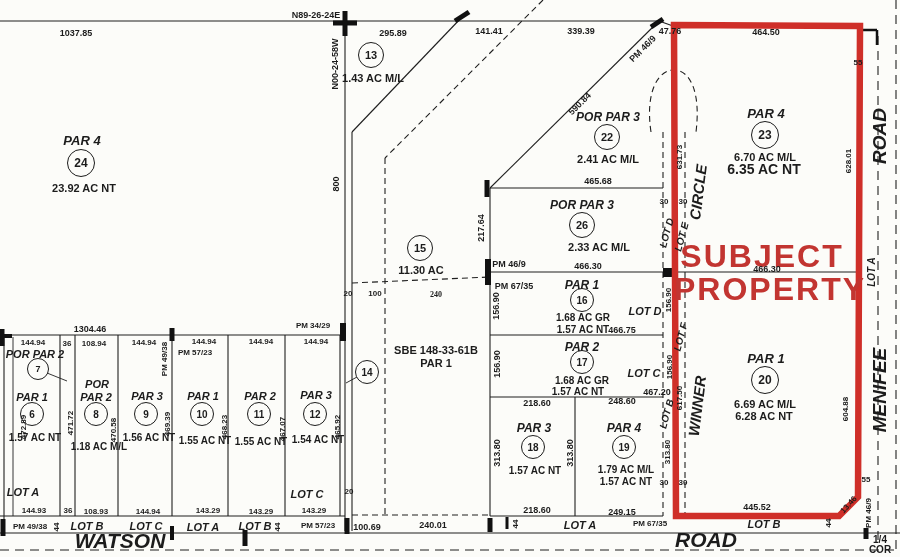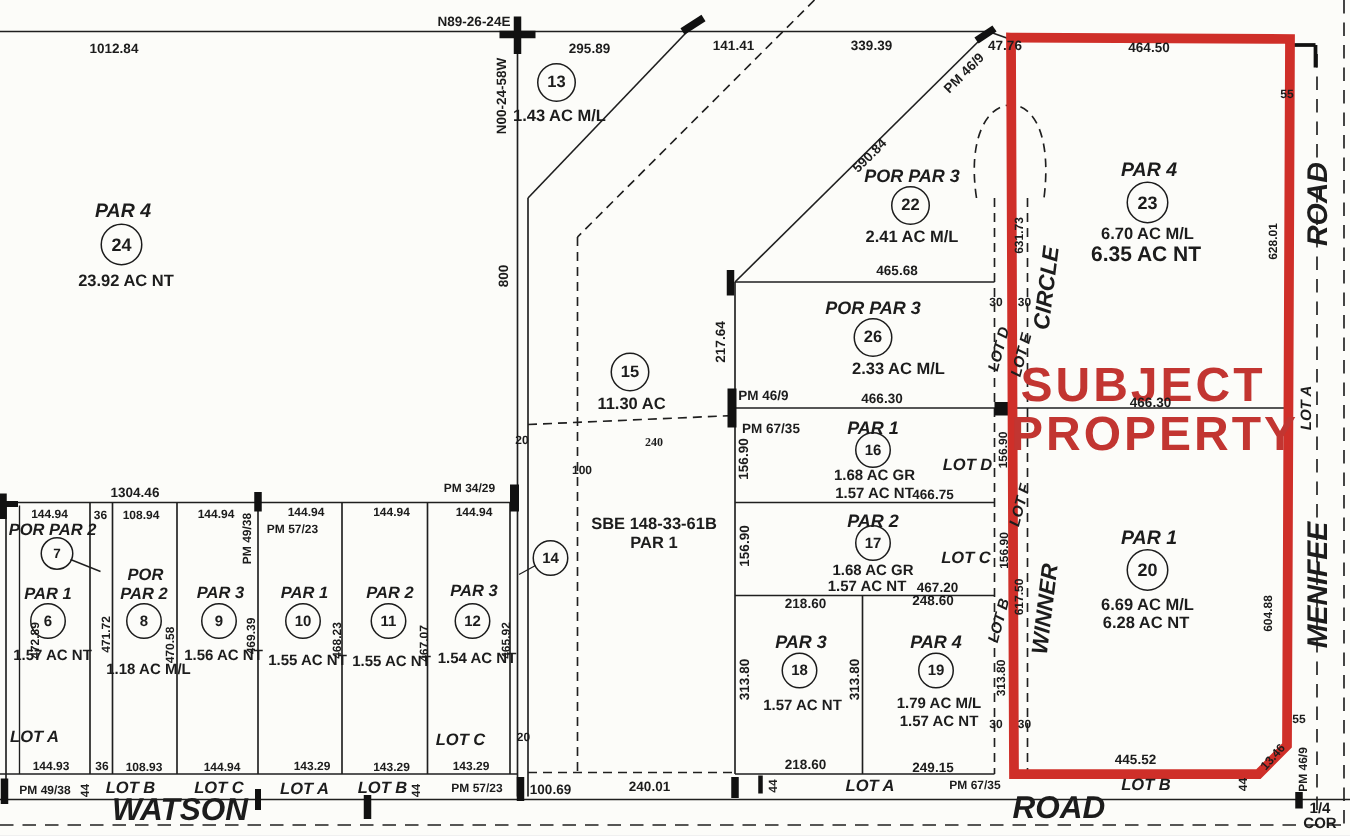--- a/index.html
+++ b/index.html
@@ -87,21 +87,21 @@
     <line class="thk" x1="866" y1="528" x2="866" y2="539" stroke-width="5"></line>
     <line class="thk" x1="172" y1="526" x2="172" y2="540" stroke-width="4"></line>
     <line class="thk" x1="245" y1="530" x2="245" y2="546" stroke-width="5"></line>
     <line class="thk" x1="507" y1="517" x2="507" y2="529" stroke-width="3"></line>
     <rect x="663" y="268" width="11" height="9" fill="#111"></rect>
 
     <path class="redline" d="M674,25 L860,26 L858,497 L839,516 L676,516 Z"></path>
   </svg>
 
   <div id="labels">
-      <span class="lbl" style="left: 76px; top: 33px; font-size: 9px; transform: translate(-50%, -50%) rotate(0deg);">1012.84</span>
+      <span class="lbl" style="left: 76px; top: 33px; font-size: 9px; transform: translate(-50%, -50%) rotate(0deg);">1037.85</span>
       <span class="lbl" style="left: 316px; top: 15px; font-size: 9px; transform: translate(-50%, -50%) rotate(0deg);">N89-26-24E</span>
       <span class="lbl" style="left: 393px; top: 33px; font-size: 9px; transform: translate(-50%, -50%) rotate(0deg);">295.89</span>
       <span class="lbl" style="left: 489px; top: 31px; font-size: 9px; transform: translate(-50%, -50%) rotate(0deg);">141.41</span>
       <span class="lbl" style="left: 581px; top: 31px; font-size: 9px; transform: translate(-50%, -50%) rotate(0deg);">339.39</span>
       <span class="lbl" style="left: 670px; top: 31px; font-size: 9px; transform: translate(-50%, -50%) rotate(0deg);">47.76</span>
       <span class="lbl" style="left: 766px; top: 32px; font-size: 9px; transform: translate(-50%, -50%) rotate(0deg);">464.50</span>
       <span class="lbl" style="left: 858px; top: 63px; font-size: 8px; transform: translate(-50%, -50%) rotate(0deg);">55</span>
       <span class="lbl" style="left: 335px; top: 64px; font-size: 9px; transform: translate(-50%, -50%) rotate(-90deg);">N00-24-58W</span>
       <span class="lbl" style="left: 336px; top: 184px; font-size: 9px; transform: translate(-50%, -50%) rotate(-90deg);">800</span>
       <span class="lbl" style="left: 643px; top: 49px; font-size: 9px; transform: translate(-50%, -50%) rotate(-45deg);">PM 46/9</span>
@@ -121,38 +121,38 @@
       <span class="lbl it" style="left: 582px; top: 285px; font-size: 12px; transform: translate(-50%, -50%) rotate(0deg);">PAR 1</span>
       <span class="lbl" style="left: 583px; top: 318px; font-size: 10px; transform: translate(-50%, -50%) rotate(0deg);">1.68 AC GR</span>
       <span class="lbl" style="left: 583px; top: 330px; font-size: 10px; transform: translate(-50%, -50%) rotate(0deg);">1.57 AC NT</span>
       <span class="lbl it" style="left: 645px; top: 311px; font-size: 11px; transform: translate(-50%, -50%) rotate(0deg);">LOT D</span>
       <span class="lbl" style="left: 496px; top: 306px; font-size: 9px; transform: translate(-50%, -50%) rotate(-90deg);">156.90</span>
       <span class="lbl" style="left: 622px; top: 330px; font-size: 9px; transform: translate(-50%, -50%) rotate(0deg);">466.75</span>
       <span class="lbl it" style="left: 582px; top: 347px; font-size: 12px; transform: translate(-50%, -50%) rotate(0deg);">PAR 2</span>
       <span class="lbl" style="left: 582px; top: 381px; font-size: 10px; transform: translate(-50%, -50%) rotate(0deg);">1.68 AC GR</span>
       <span class="lbl" style="left: 578px; top: 392px; font-size: 10px; transform: translate(-50%, -50%) rotate(0deg);">1.57 AC NT</span>
       <span class="lbl it" style="left: 644px; top: 373px; font-size: 11px; transform: translate(-50%, -50%) rotate(0deg);">LOT C</span>
-      <span class="lbl" style="left: 625px; top: 392px; font-size: 9px; transform: translate(-50%, -50%) rotate(0deg);">467.20</span>
+      <span class="lbl" style="left: 657px; top: 392px; font-size: 9px; transform: translate(-50%, -50%) rotate(0deg);">467.20</span>
       <span class="lbl" style="left: 497px; top: 364px; font-size: 9px; transform: translate(-50%, -50%) rotate(-90deg);">156.90</span>
       <span class="lbl" style="left: 537px; top: 403px; font-size: 9px; transform: translate(-50%, -50%) rotate(0deg);">218.60</span>
       <span class="lbl" style="left: 622px; top: 401px; font-size: 9px; transform: translate(-50%, -50%) rotate(0deg);">248.60</span>
       <span class="lbl it" style="left: 534px; top: 428px; font-size: 12px; transform: translate(-50%, -50%) rotate(0deg);">PAR 3</span>
       <span class="lbl" style="left: 535px; top: 471px; font-size: 10px; transform: translate(-50%, -50%) rotate(0deg);">1.57 AC NT</span>
       <span class="lbl" style="left: 497px; top: 453px; font-size: 9px; transform: translate(-50%, -50%) rotate(-90deg);">313.80</span>
       <span class="lbl it" style="left: 624px; top: 428px; font-size: 12px; transform: translate(-50%, -50%) rotate(0deg);">PAR 4</span>
       <span class="lbl" style="left: 626px; top: 470px; font-size: 10px; transform: translate(-50%, -50%) rotate(0deg);">1.79 AC M/L</span>
       <span class="lbl" style="left: 626px; top: 482px; font-size: 10px; transform: translate(-50%, -50%) rotate(0deg);">1.57 AC NT</span>
       <span class="lbl" style="left: 570px; top: 453px; font-size: 9px; transform: translate(-50%, -50%) rotate(-90deg);">313.80</span>
       <span class="lbl" style="left: 537px; top: 510px; font-size: 9px; transform: translate(-50%, -50%) rotate(0deg);">218.60</span>
       <span class="lbl" style="left: 622px; top: 512px; font-size: 9px; transform: translate(-50%, -50%) rotate(0deg);">249.15</span>
       <span class="lbl" style="left: 436px; top: 350px; font-size: 11px; transform: translate(-50%, -50%) rotate(0deg);">SBE 148-33-61B</span>
       <span class="lbl" style="left: 436px; top: 363px; font-size: 11px; transform: translate(-50%, -50%) rotate(0deg);">PAR 1</span>
       <span class="lbl" style="left: 421px; top: 270px; font-size: 11px; transform: translate(-50%, -50%) rotate(0deg);">11.30 AC</span>
       <span class="lbl" style="left: 348px; top: 294px; font-size: 8px; transform: translate(-50%, -50%) rotate(0deg);">20</span>
-      <span class="lbl" style="left: 388px; top: 294px; font-size: 8px; transform: translate(-50%, -50%) rotate(0deg); margin-top: 20px;">100</span>
+      <span class="lbl" style="left: 375px; top: 294px; font-size: 8px; transform: translate(-50%, -50%) rotate(0deg);">100</span>
       <span class="lbl" style="left: 436px; top: 295px; font-size: 8px; transform: translate(-50%, -50%) rotate(0deg); font-family: Liberation Serif, serif;">240</span>
       <span class="lbl" style="left: 313px; top: 326px; font-size: 8px; transform: translate(-50%, -50%) rotate(0deg);">PM 34/29</span>
       <span class="lbl" style="left: 349px; top: 492px; font-size: 8px; transform: translate(-50%, -50%) rotate(0deg);">20</span>
       <span class="lbl" style="left: 367px; top: 527px; font-size: 9px; transform: translate(-50%, -50%) rotate(0deg);">100.69</span>
       <span class="lbl" style="left: 433px; top: 525px; font-size: 9px; transform: translate(-50%, -50%) rotate(0deg);">240.01</span>
       <span class="lbl" style="left: 90px; top: 329px; font-size: 9px; transform: translate(-50%, -50%) rotate(0deg);">1304.46</span>
       <span class="lbl" style="left: 33px; top: 343px; font-size: 8px; transform: translate(-50%, -50%) rotate(0deg);">144.94</span>
       <span class="lbl" style="left: 67px; top: 344px; font-size: 8px; transform: translate(-50%, -50%) rotate(0deg);">36</span>
       <span class="lbl" style="left: 94px; top: 344px; font-size: 8px; transform: translate(-50%, -50%) rotate(0deg);">108.94</span>
       <span class="lbl" style="left: 144px; top: 343px; font-size: 8px; transform: translate(-50%, -50%) rotate(0deg);">144.94</span>

